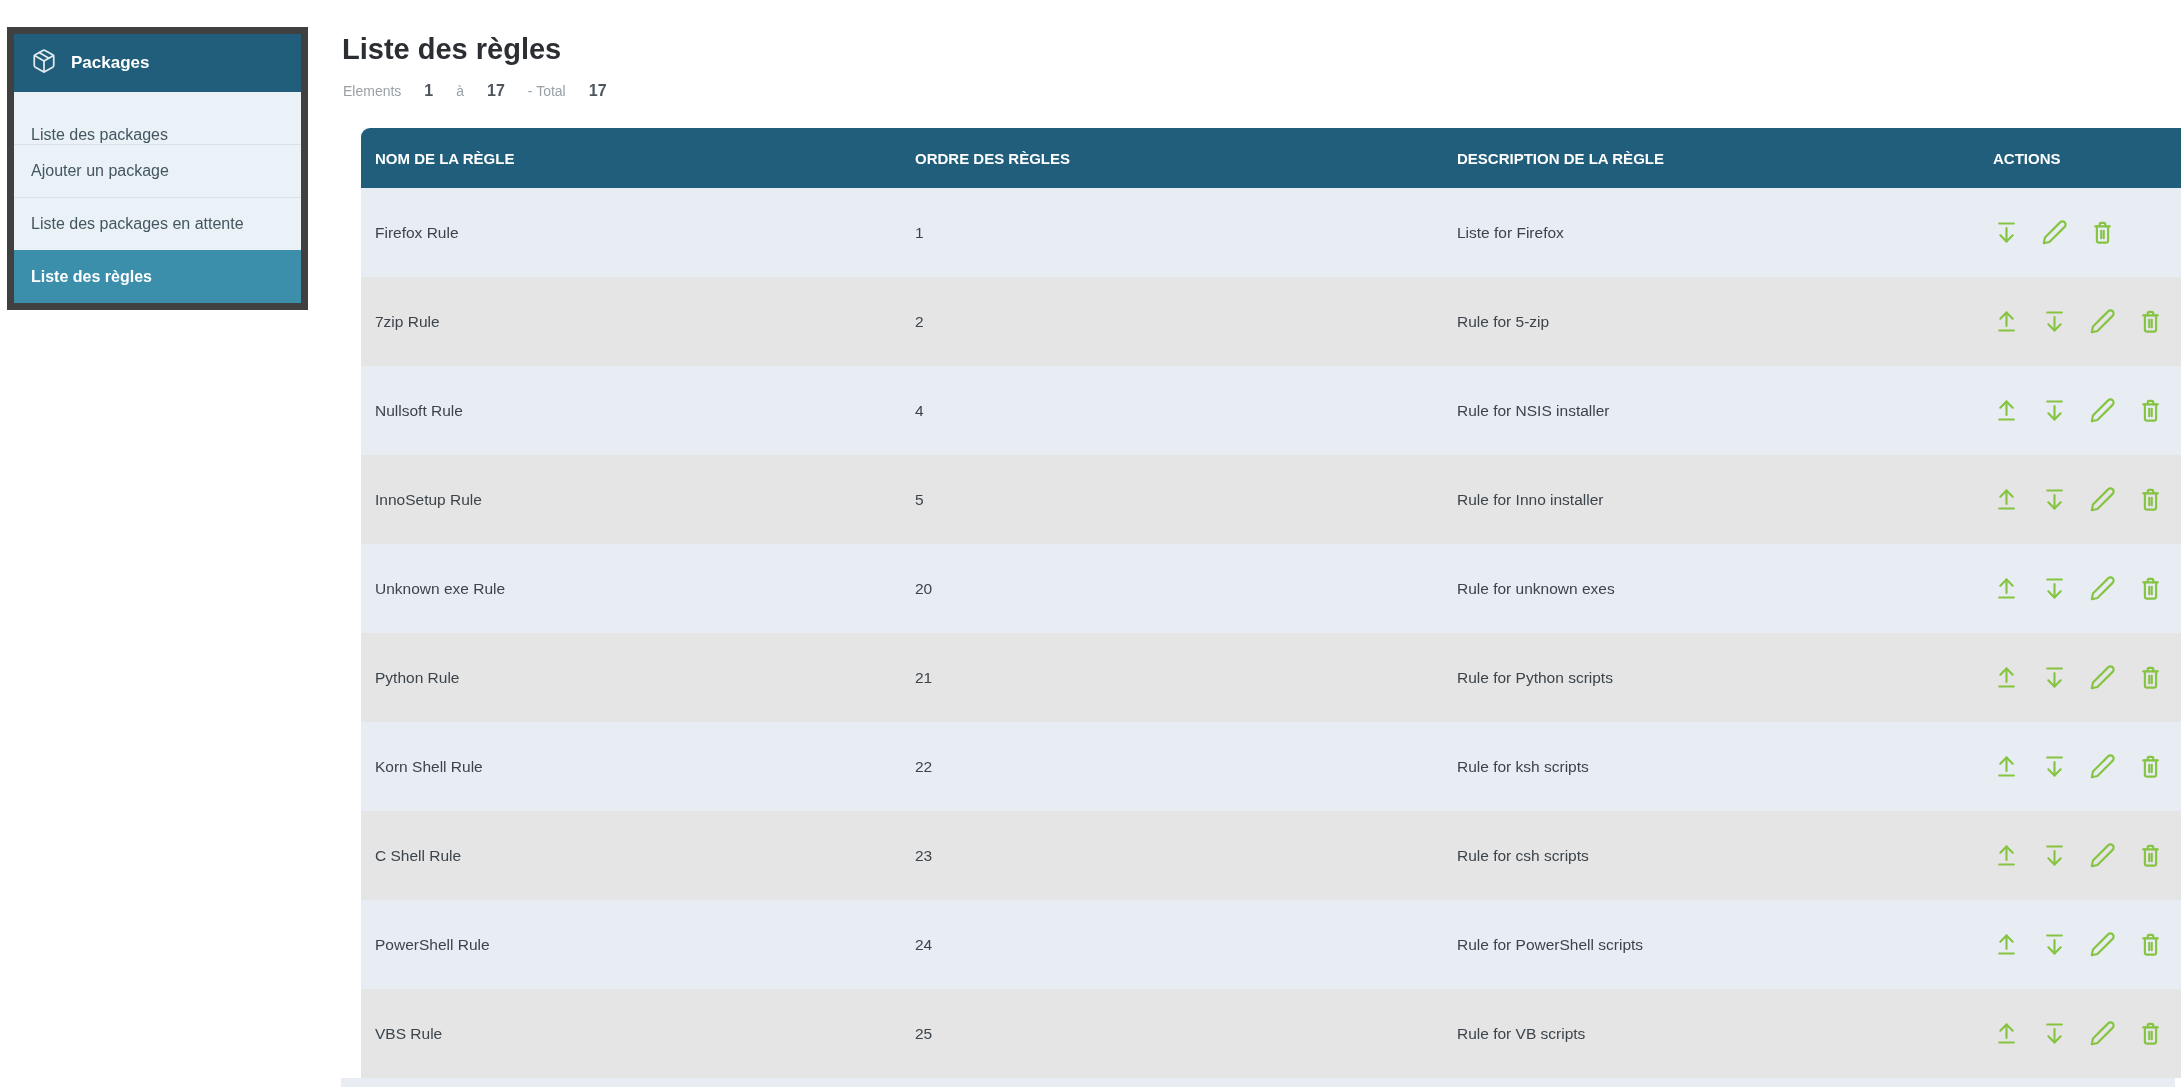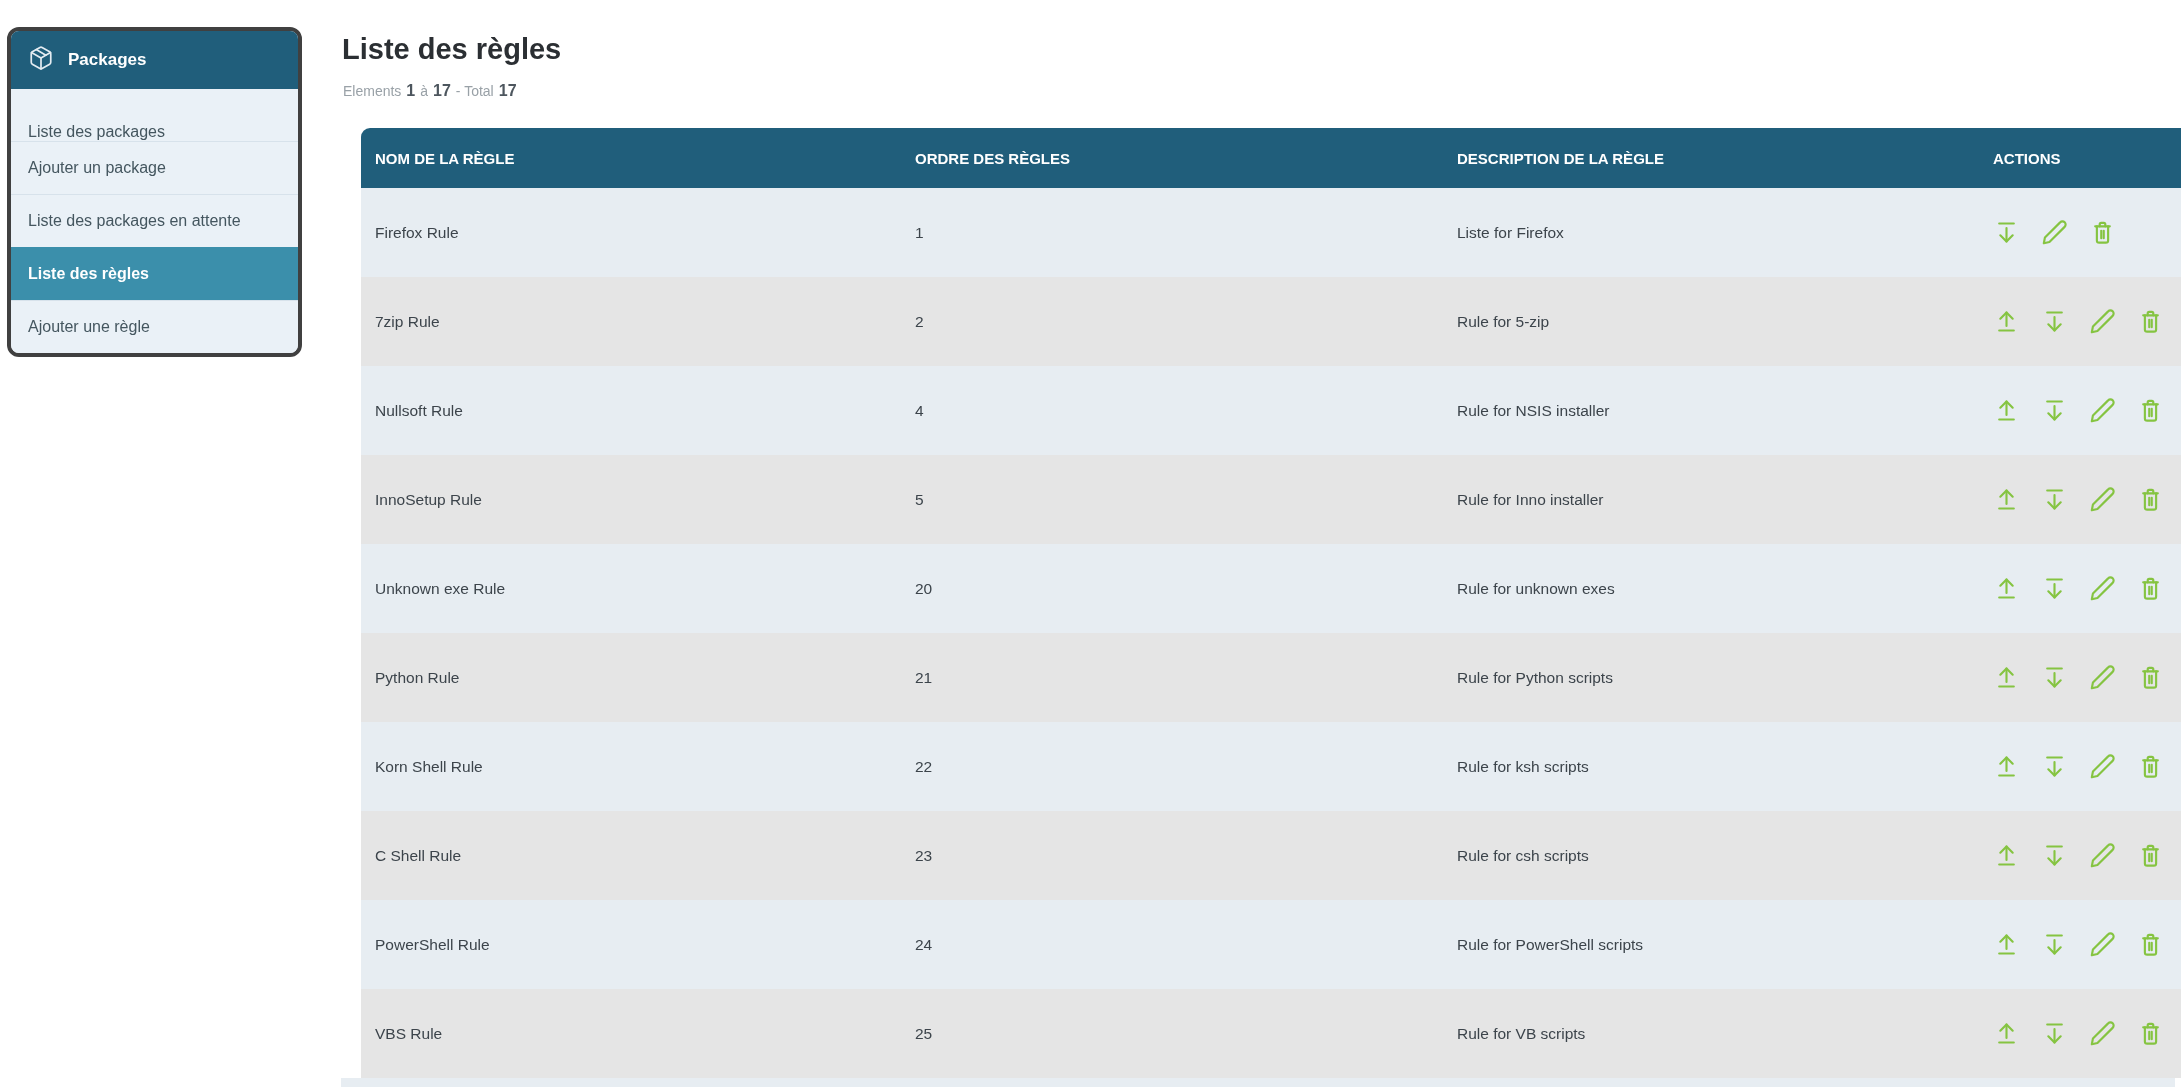--- a/index.html
+++ b/index.html
@@ -5,21 +5,21 @@
   html, body { margin:0; padding:0; }
   body {
     width:2181px; height:1087px; overflow:hidden; position:relative;
     background:#ffffff;
     font-family:"Liberation Sans", sans-serif;
   }
 
   
   .sidebar {
     position:absolute; left:7px; top:27px; width:287px;
-    border:4px solid #404040; border-radius:12px; overflow:hidden;
+    border:7px solid #404040; border-radius:0; overflow:hidden;
     background:#eaf1f7;
   }
   .side-header {
     height:58px; background:#205e7b; color:#ffffff;
     display:flex; align-items:center; gap:14px; padding-left:17px;
     font-size:17px; font-weight:bold;
   }
   .side-header svg { flex:0 0 auto; }
   .side-item {
     height:52px; display:flex; align-items:center; padding-left:17px;
@@ -31,21 +31,21 @@
   }
 
   
   .page-title {
     position:absolute; left:342px; top:14px;
     font-size:29px; font-weight:bold; color:#2b2f33;
   }
   .meta {
     position:absolute; left:343px; top:82px;
     font-size:14px; color:#99a1a7;
-    display:flex; align-items:baseline; gap:5px;
+    display:flex; align-items:baseline; gap:23px;
   }
   .meta .num { font-size:16px; font-weight:bold; color:#4d565e; }
 
   
   .rules-table {
     position:absolute; left:361px; top:128px; width:1834px;
     border-collapse:collapse; table-layout:fixed;
   }
   .rules-table thead th {
     background:#205e7b; color:#ffffff; height:60px;
@@ -92,23 +92,20 @@
   </div>
   <div class="side-item">
     <span>Ajouter un package</span>
   </div>
   <div class="side-item">
     <span>Liste des packages en attente</span>
   </div>
   <div class="side-item active">
     <span>Liste des règles</span>
   </div>
-  <div class="side-item">
-    <span>Ajouter une règle</span>
-  </div>
 </nav>
 
 <h1 class="page-title">Liste des règles</h1>
 
 <div class="meta">
   <span>Elements</span>
   <span class="num">1</span>
   <span>à</span>
   <span class="num">17</span>
   <span>- Total</span>

